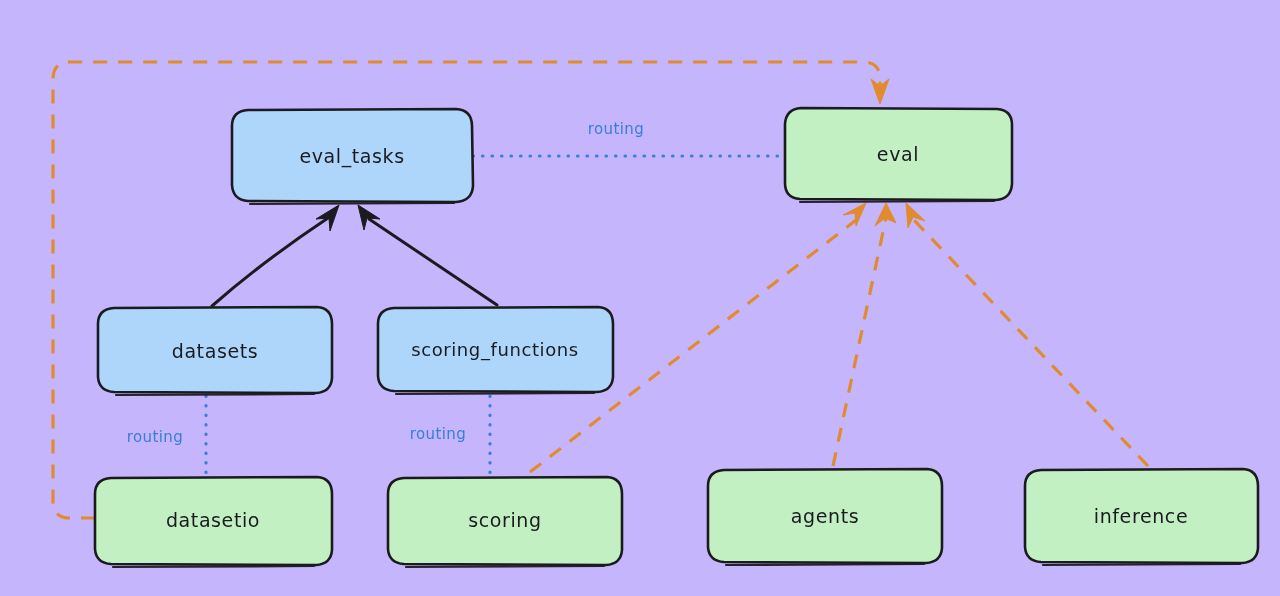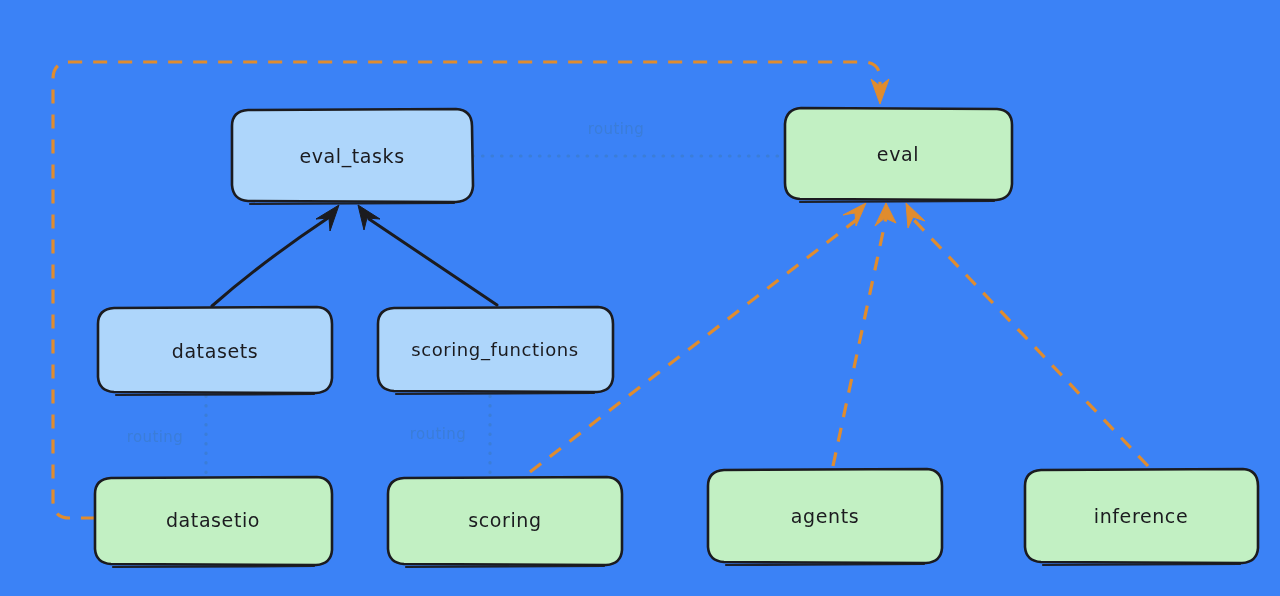--- a/index.html
+++ b/index.html
@@ -11,21 +11,21 @@
   body {
     width: 1280px;
     height: 596px;
     overflow: hidden;
     font-family: "DejaVu Sans", sans-serif;
   }
   #diagram-root {
     position: relative;
     width: 1280px;
     height: 596px;
-    background: #3b82f6;
+    background: #c4b5fd;
   }
   svg.canvas {
     position: absolute;
     inset: 0;
     width: 1280px;
     height: 596px;
     display: block;
   }
   .node-label {
     font-family: "DejaVu Sans", sans-serif;

